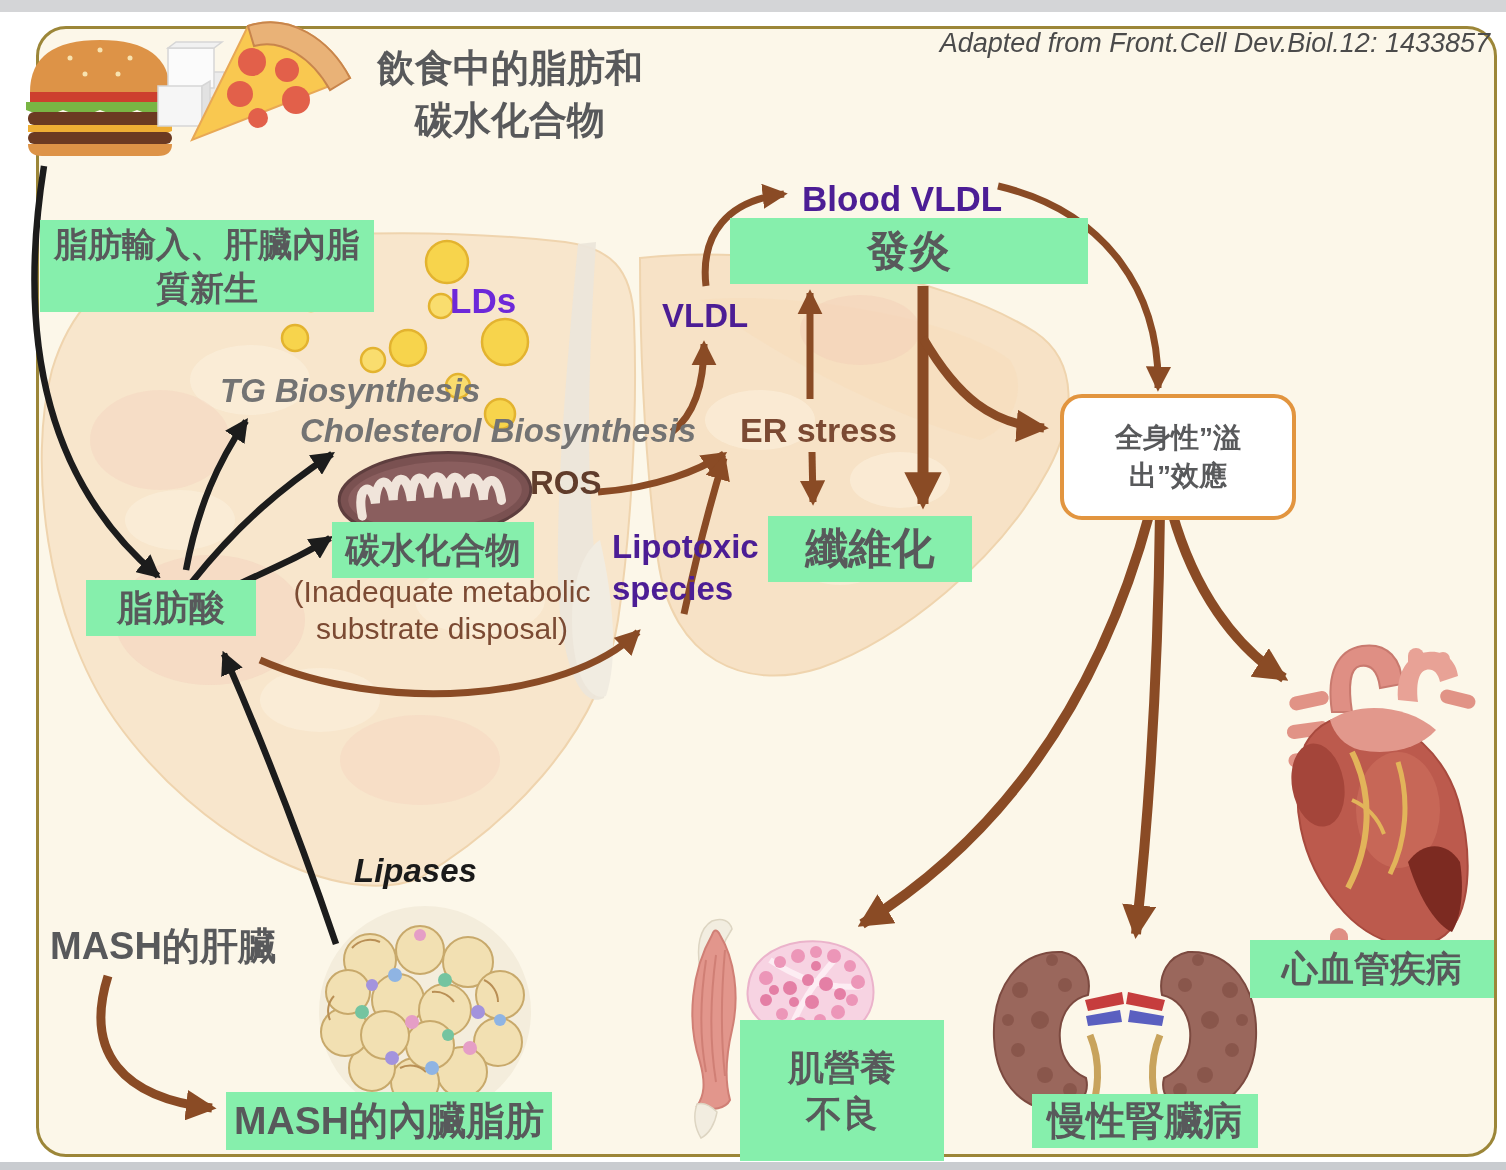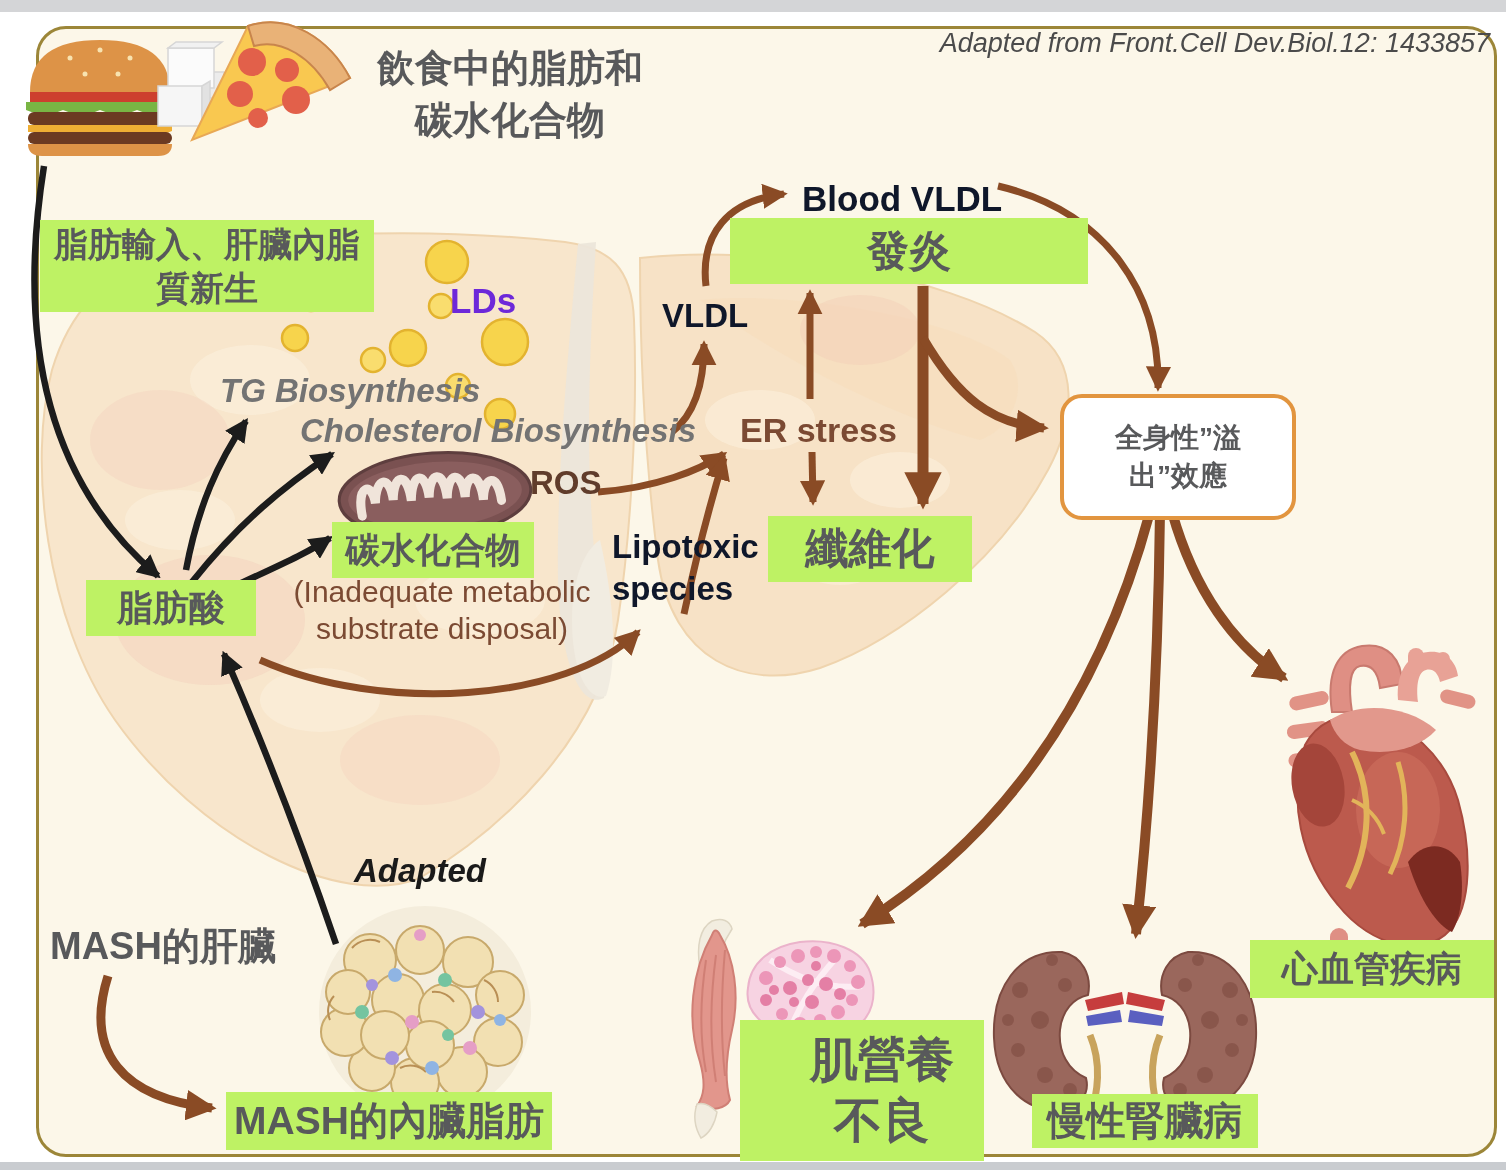--- a/index.html
+++ b/index.html
@@ -14,25 +14,25 @@
     position:absolute;left:36px;top:26px;width:1461px;height:1131px;
     box-sizing:border-box;border:3px solid #9c8638;border-radius:30px;
     background:#fcf7e9;
   }
   svg.art{position:absolute;left:0;top:0;width:1506px;height:1170px;}
   .lbl{
     position:absolute;color:#58595b;font-weight:bold;text-align:center;
     white-space:pre-line;line-height:1.3;
   }
   .box{
-    background:#bef264;display:flex;align-items:center;justify-content:center;
+    background:#86efac;display:flex;align-items:center;justify-content:center;
   }
   .teal{color:#737373;font-style:italic;}
   .brn1{color:#7b4a33;}
-  .brn2{color:#0f172a;}
+  .brn2{color:#4c1d95;}
   .plain{font-weight:normal;}
   .ital{font-style:italic;}
   .spill{
     background:#ffffff;border:4px solid #e2953f;border-radius:20px;
     display:flex;align-items:center;justify-content:center;
   }
 </style>
 </head>
 <body>
 
@@ -292,22 +292,22 @@
 <div class="lbl box" style="left:86px;top:580px;width:170px;height:56px;font-size:36px;">脂肪酸</div>
 <div class="lbl brn2" style="left:612px;top:526px;width:160px;font-size:33px;text-align:left;line-height:1.28;">Lipotoxic
 species</div>
 <div class="lbl brn2" style="left:662px;top:295px;font-size:33px;">VLDL</div>
 <div class="lbl brn2" style="left:802px;top:176px;font-size:35px;">Blood VLDL</div>
 <div class="lbl box" style="left:730px;top:218px;width:358px;height:66px;font-size:42px;">發炎</div>
 <div class="lbl brn1" style="left:740px;top:408px;font-size:34px;">ER stress</div>
 <div class="lbl box" style="left:768px;top:516px;width:204px;height:66px;font-size:43px;">纖維化</div>
 <div class="lbl spill" style="left:1060px;top:394px;width:228px;height:118px;font-size:28px;line-height:1.35;border-radius:22px;">全身性”溢
 出”效應</div>
-<div class="lbl ital" style="left:354px;top:850px;font-size:33px;color:#1a1a1a;font-weight:600;">Adapted</div>
+<div class="lbl ital" style="left:354px;top:850px;font-size:33px;color:#1a1a1a;font-weight:600;">Lipases</div>
 
 <div class="lbl" style="left:50px;top:922px;font-size:38px;">MASH的肝臟</div>
 <div class="lbl box" style="left:226px;top:1092px;width:326px;height:58px;font-size:39px;">MASH的內臟脂肪</div>
-<div class="lbl box" style="left:740px;top:1020px;width:204px;height:141px;font-size:48px;line-height:1.27;padding-left:40px;">肌營養
+<div class="lbl box" style="left:740px;top:1020px;width:204px;height:141px;font-size:36px;line-height:1.27;">肌營養
 不良</div>
 <div class="lbl box" style="left:1032px;top:1094px;width:226px;height:54px;font-size:39px;">慢性腎臟病</div>
 <div class="lbl box" style="left:1250px;top:940px;width:244px;height:58px;font-size:36px;">心血管疾病</div>
 
 <div class="bar-bottom"></div>
 
 </body></html>

